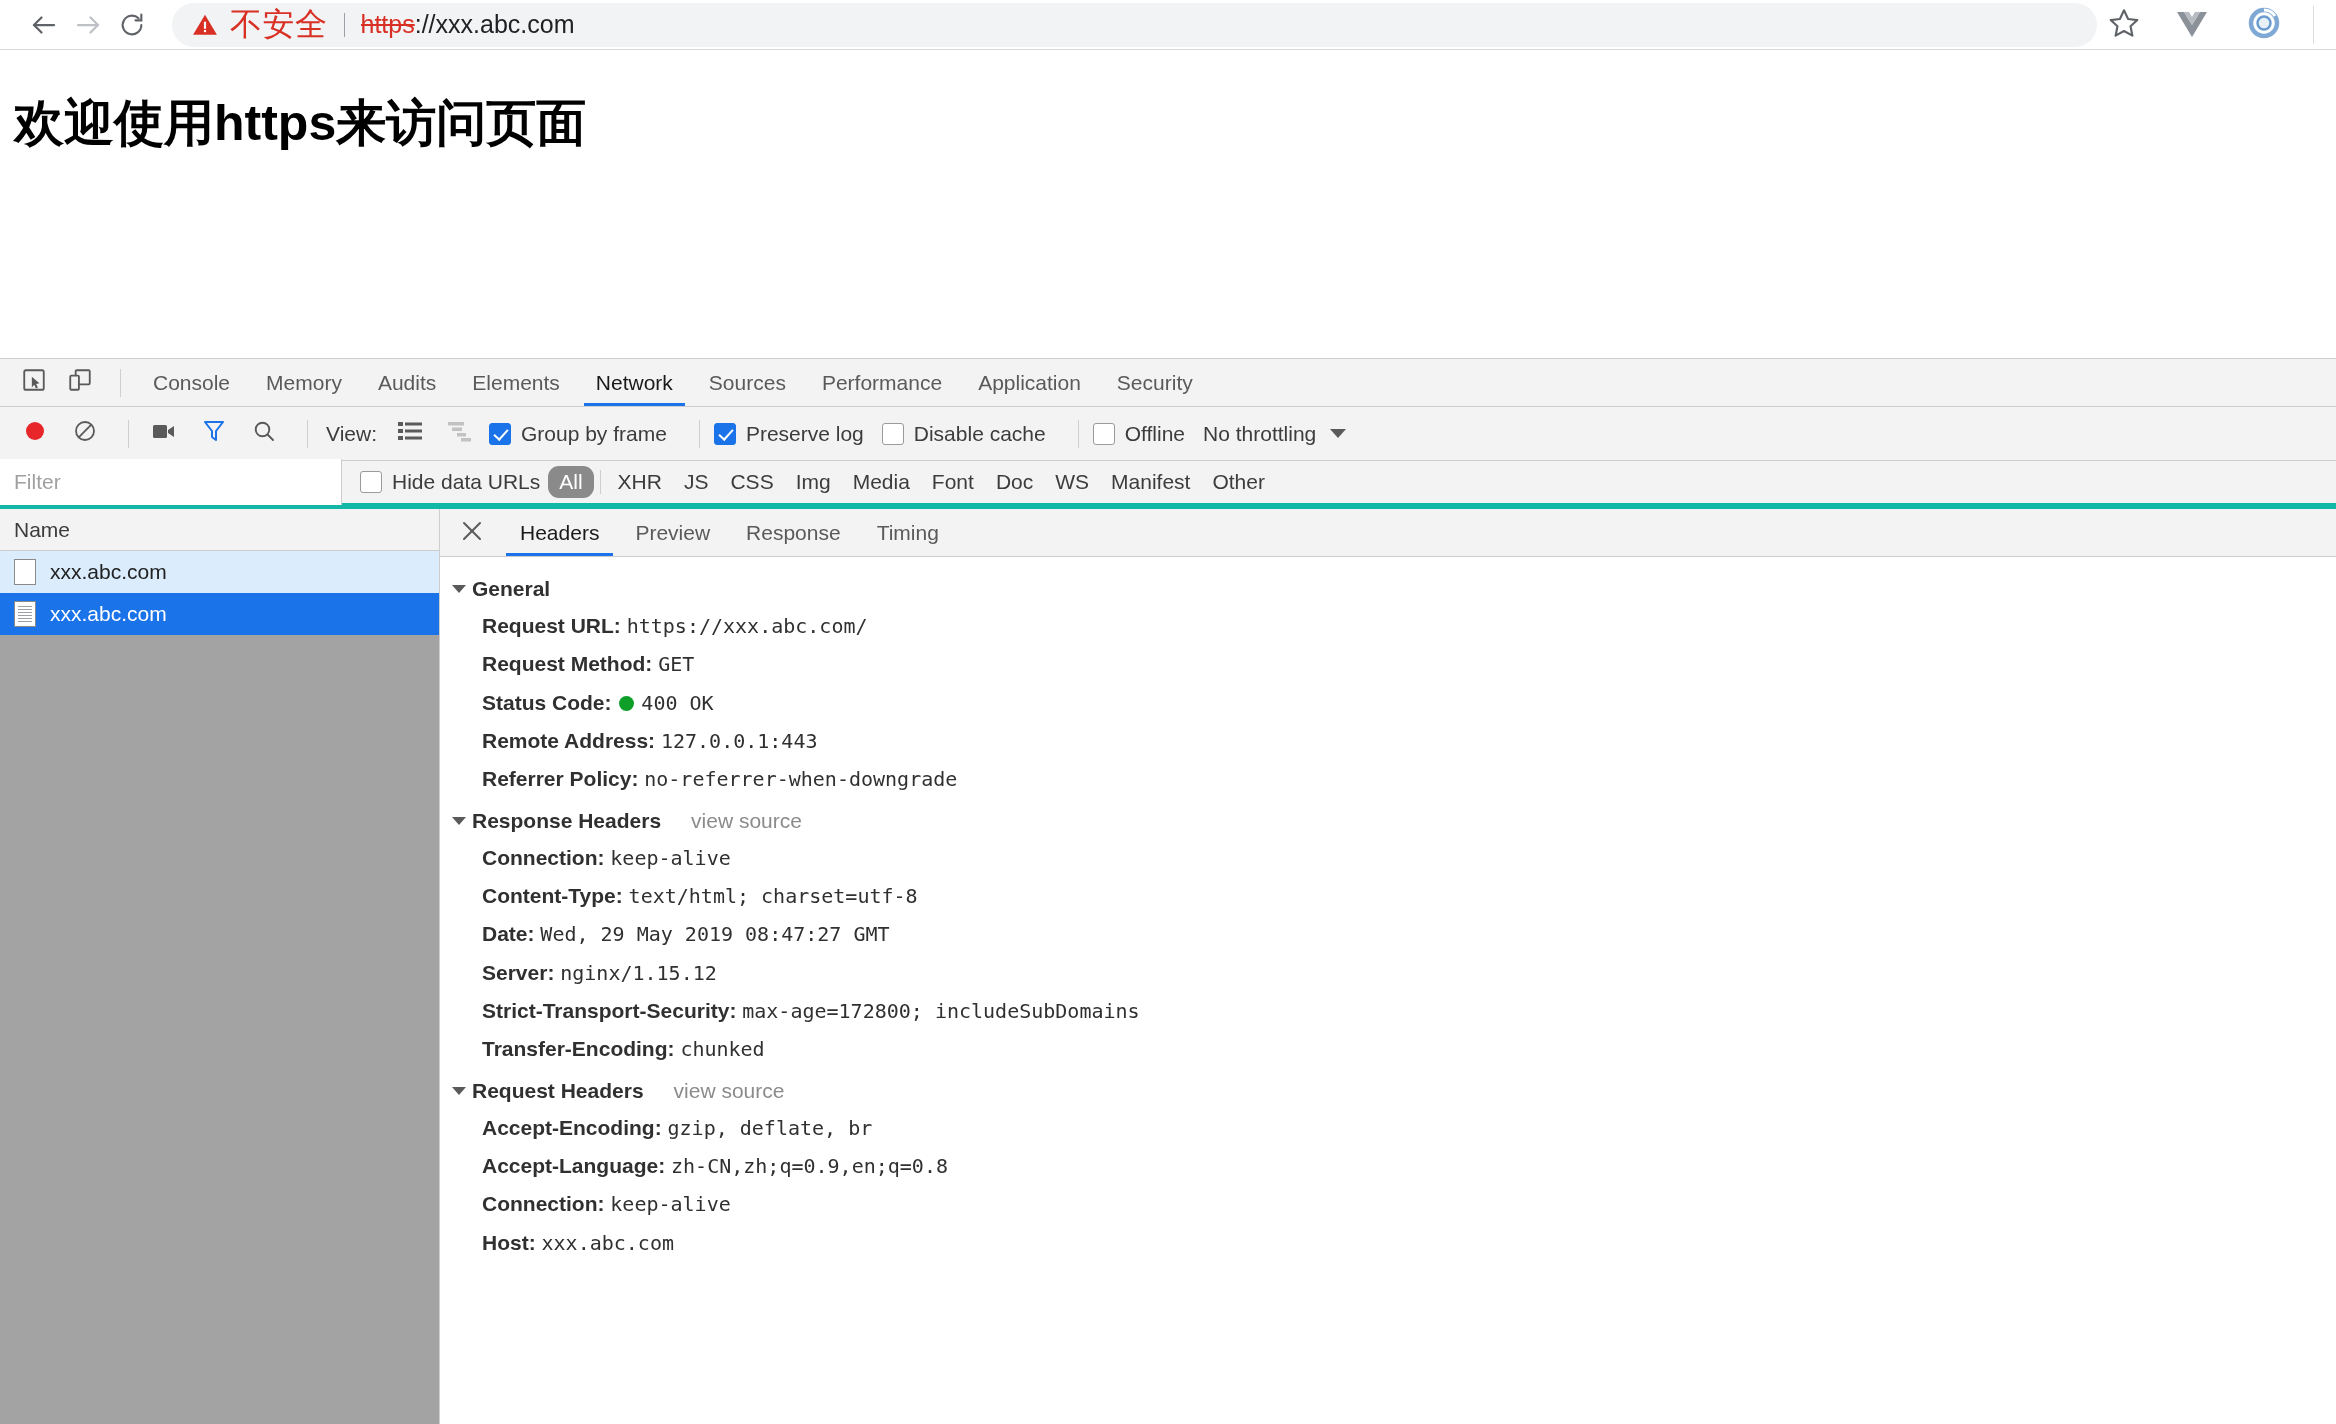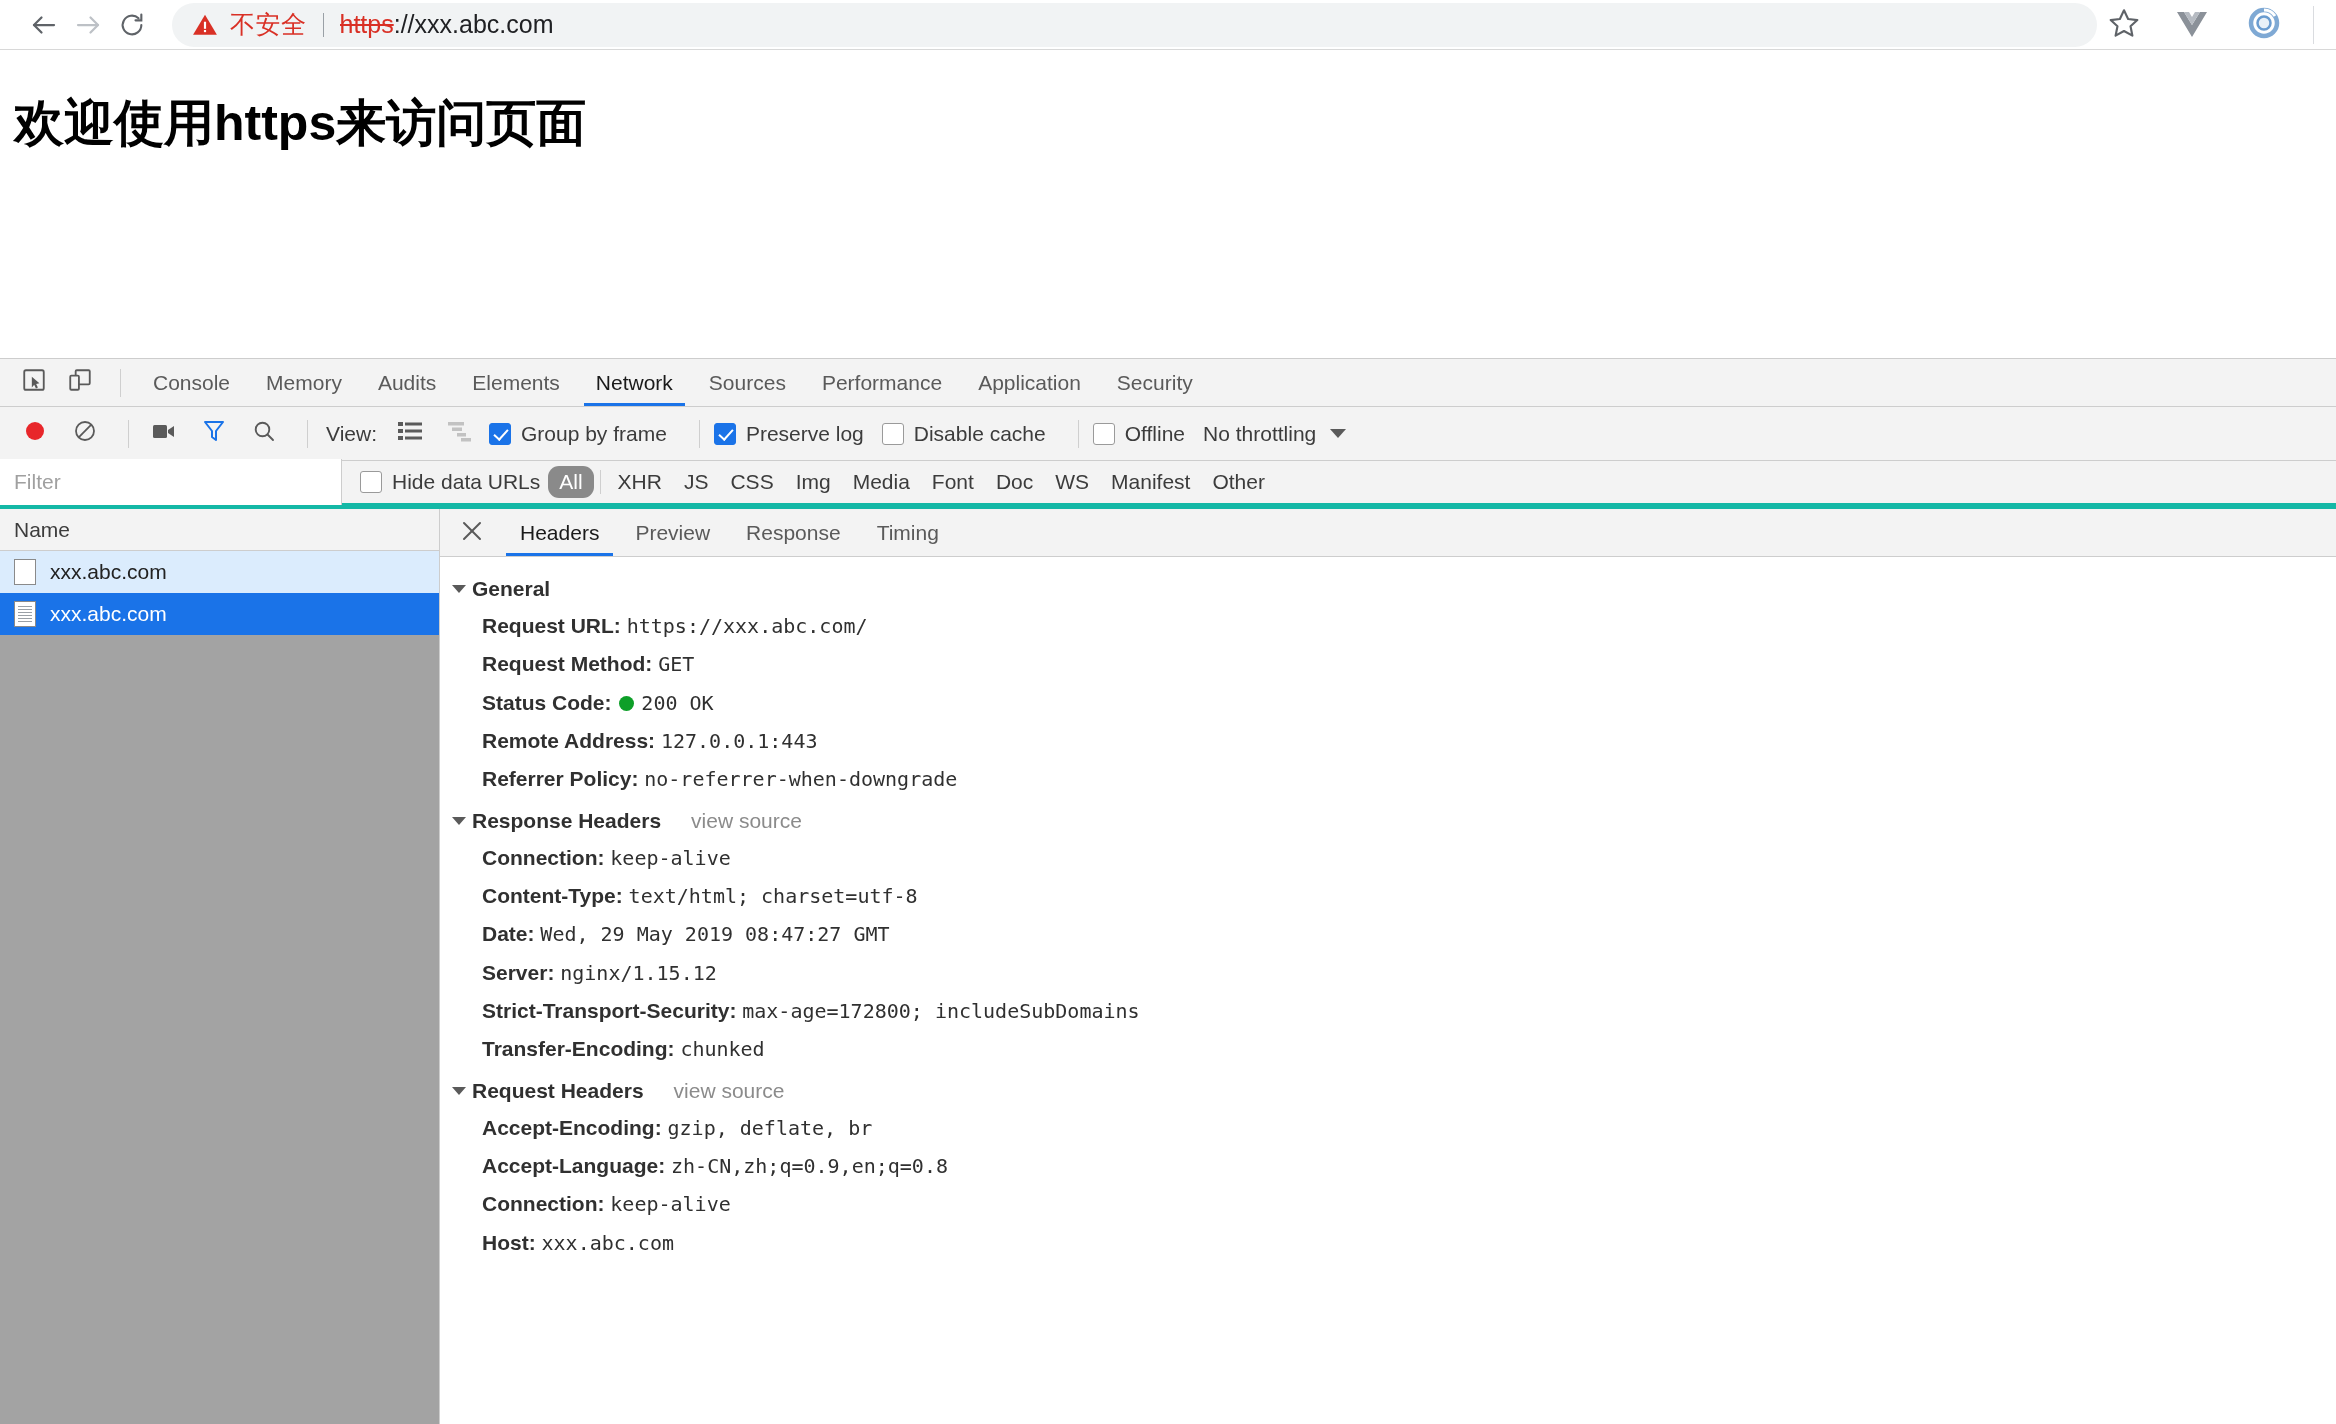--- a/index.html
+++ b/index.html
@@ -37,21 +37,21 @@
     background: #f1f3f4;
     border-radius: 22px;
     display: flex;
     align-items: center;
     padding: 0 20px;
     min-width: 0;
   }
   .warn-triangle { margin-right: 12px; display: flex; align-items: center; }
   .not-secure {
     color: #d93025;
-    font-size: 25px;
+    font-size: 32px;
     letter-spacing: 0.5px;
     white-space: nowrap;
   }
   .omni-sep {
     width: 1px; height: 24px;
     background: #9aa0a6;
     margin: 0 16px;
     flex: 0 0 auto;
   }
   .url-text {
@@ -657,21 +657,21 @@
           <div class="hrow">
             <span class="hname">Request URL:</span>
             <span class="hval">https://xxx.abc.com/</span>
           </div>
           <div class="hrow">
             <span class="hname">Request Method:</span>
             <span class="hval">GET</span>
           </div>
           <div class="hrow">
             <span class="hname">Status Code:</span>
-            <span class="status-dot"></span><span class="hval">200 OK</span>
+            <span class="status-dot"></span><span class="hval">400 OK</span>
           </div>
           <div class="hrow">
             <span class="hname">Remote Address:</span>
             <span class="hval">127.0.0.1:443</span>
           </div>
           <div class="hrow">
             <span class="hname">Referrer Policy:</span>
             <span class="hval">no-referrer-when-downgrade</span>
           </div>
         </div>

